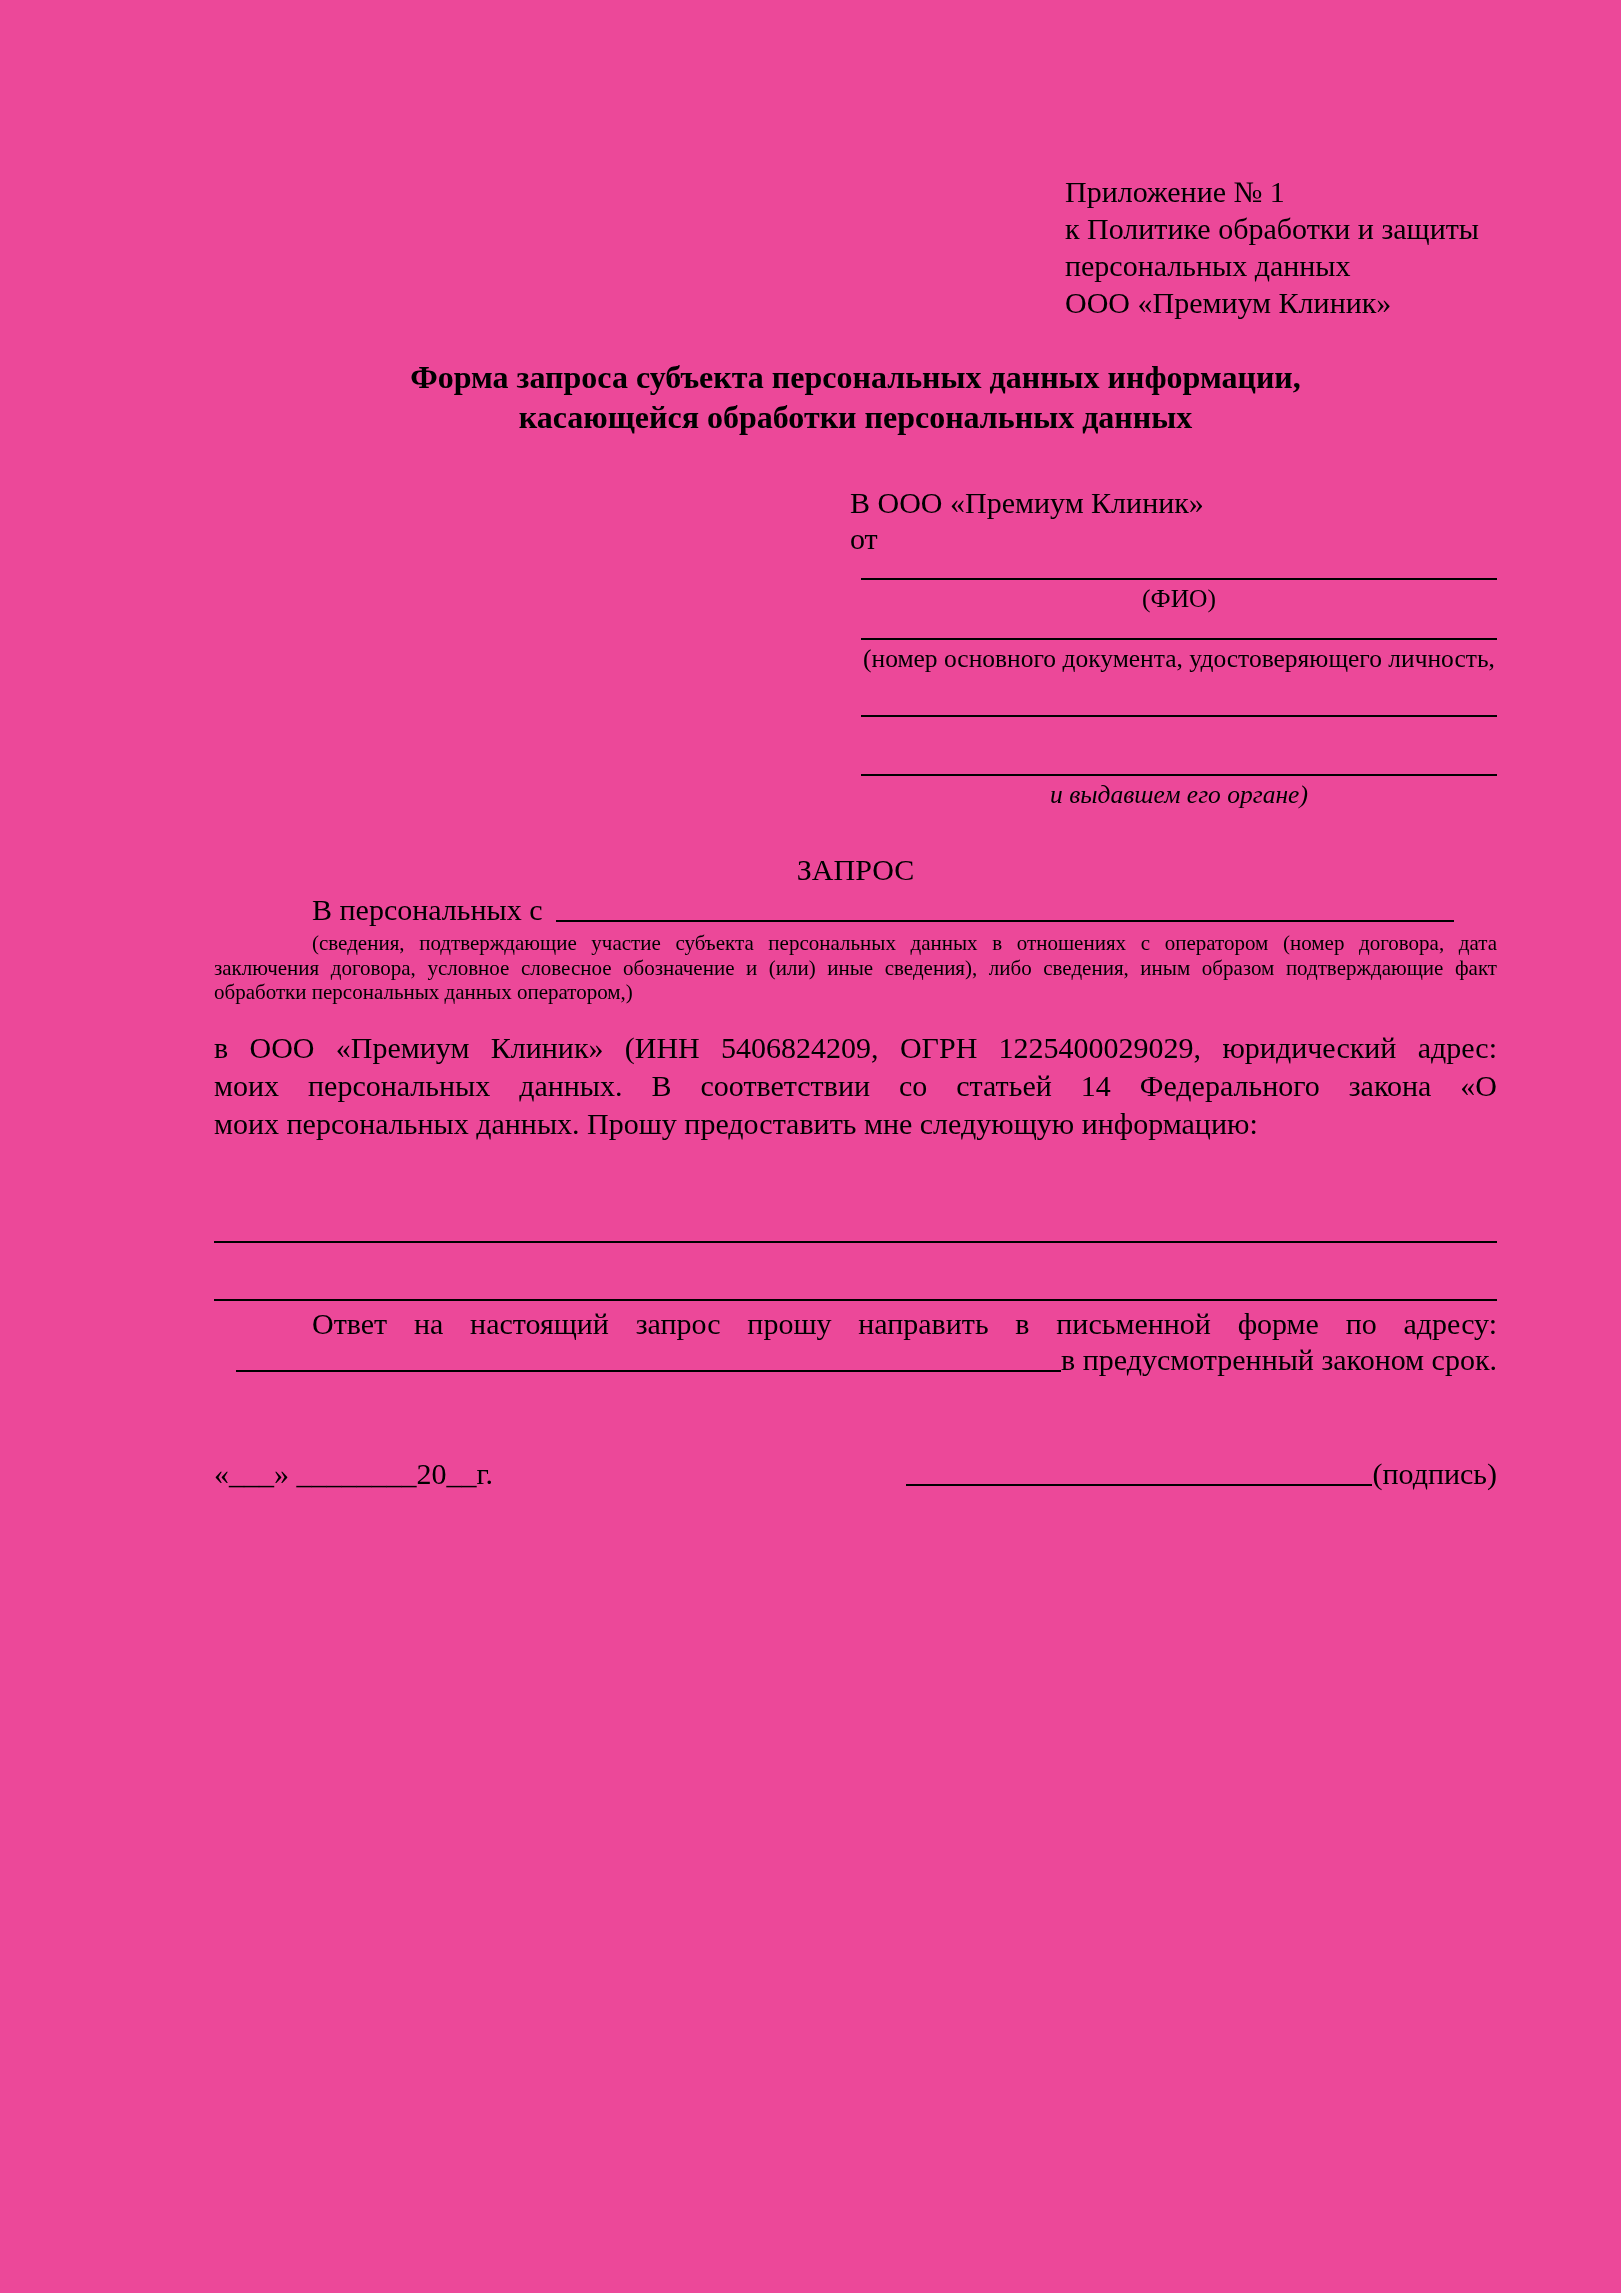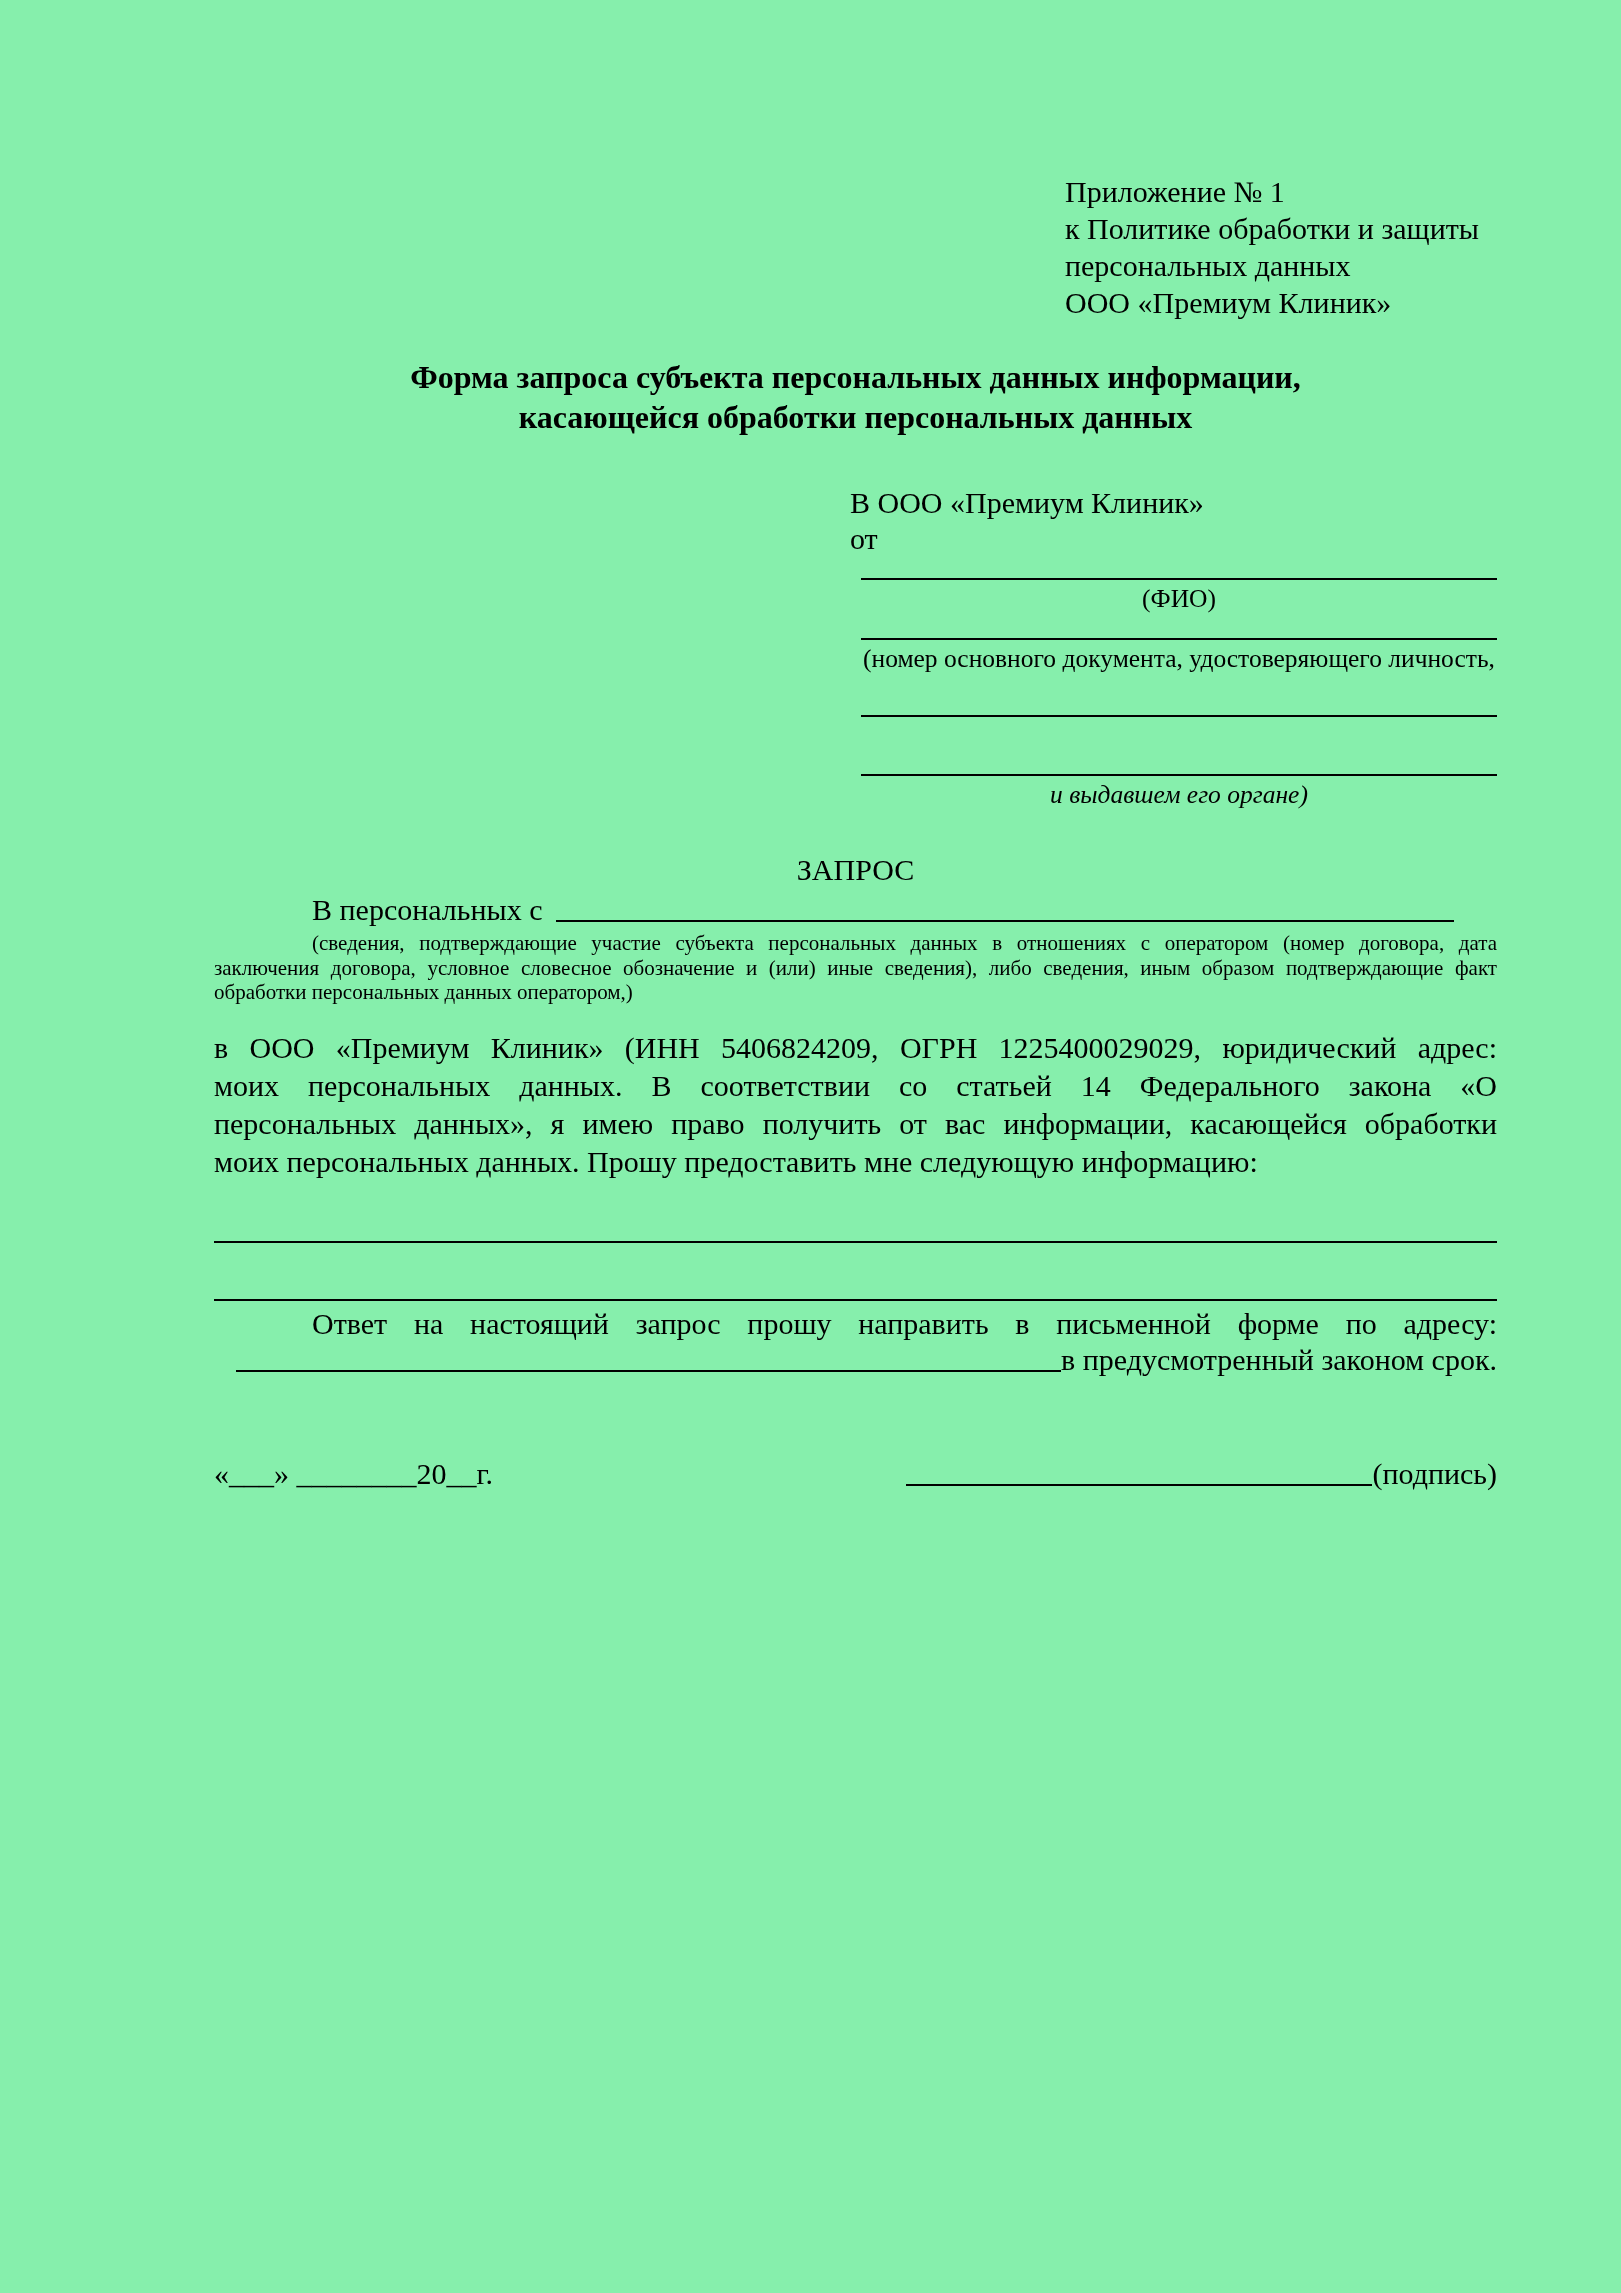--- a/index.html
+++ b/index.html
@@ -1,16 +1,16 @@
 <!DOCTYPE html>
 <html><head>
 <meta charset="utf-8">
 <style>
   html,body{margin:0;padding:0;background:#fff;}
-  .page{position:relative;width:1621px;height:2294px;background:#86efac;
+  .page{position:relative;width:1621px;height:2294px;background:#ec4899;
         font-family:"Liberation Serif","DejaVu Serif",serif;color:#000;overflow:hidden;}
 
   .appendix{position:absolute;left:1065px;top:173px;font-size:30px;line-height:37px;white-space:nowrap;}
 
   .title{position:absolute;left:214px;top:357px;width:1283px;text-align:center;
          font-weight:bold;font-size:32px;line-height:40px;}
 
   .addr-to{position:absolute;left:850px;top:486px;font-size:30px;white-space:nowrap;}
   .addr-from{position:absolute;left:850px;top:522px;font-size:30px;}
 
@@ -83,21 +83,20 @@
 
   <div class="note">
     <div class="j1">(сведения, подтверждающие участие субъекта персональных данных в отношениях с оператором (номер договора, дата</div>
     <div class="j">заключения договора, условное словесное обозначение и (или) иные сведения), либо сведения, иным образом подтверждающие факт</div>
     <div>обработки персональных данных оператором,)</div>
   </div>
 
   <div class="body-par">
     <div class="jline">в ООО «Премиум Клиник» (ИНН 5406824209, ОГРН 1225400029029, юридический адрес:</div>
     <div class="jline">моих персональных данных. В соответствии со статьей 14 Федерального закона «О</div>
-    <div class="jline">персональных данных», я имею право получить от вас информации, касающейся обработки</div>
     <div>моих персональных данных. Прошу предоставить мне следующую информацию:</div>
   </div>
 
   <div class="rule" style="top:1241px;"></div>
   <div class="rule" style="top:1299px;"></div>
 
   <div class="reply1">Ответ на настоящий запрос прошу направить в письменной форме по адресу:</div>
 
   <div class="reply2">
     <span class="reply-fill"></span>

